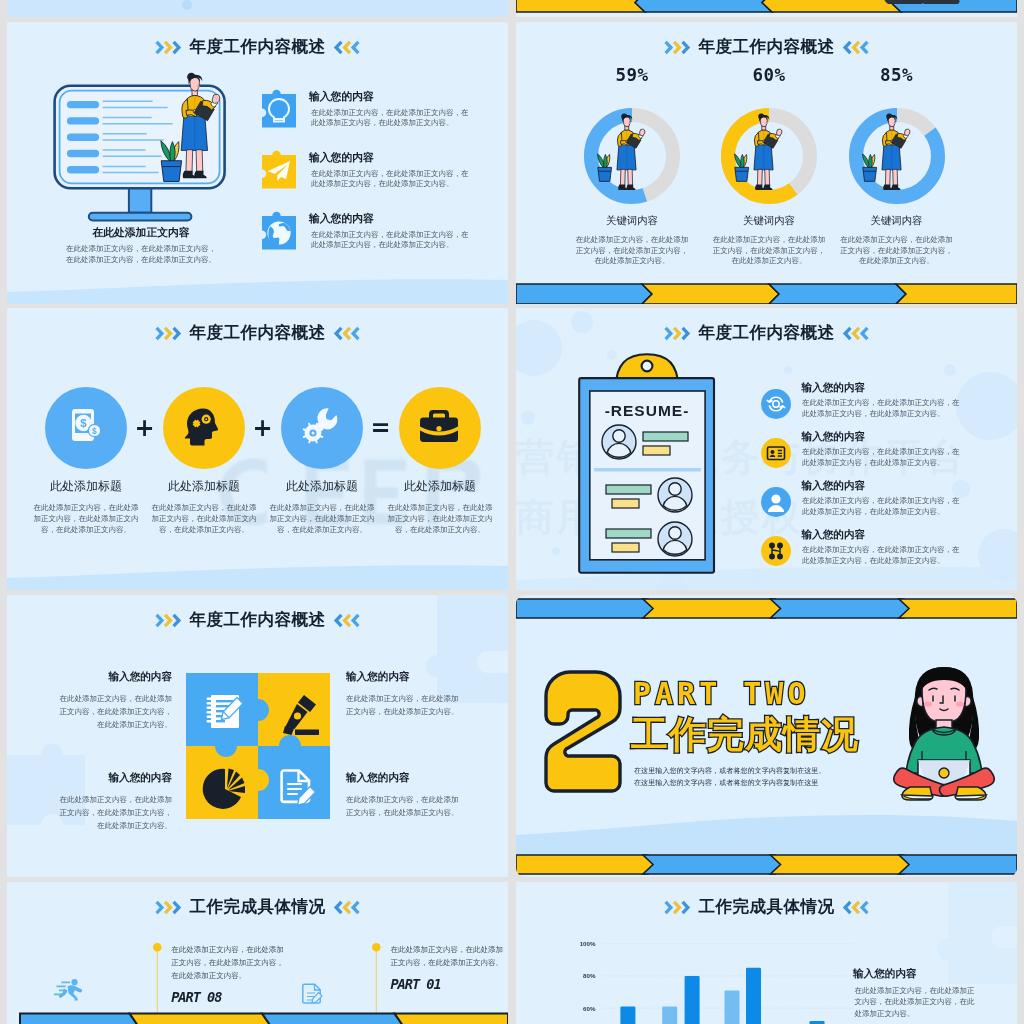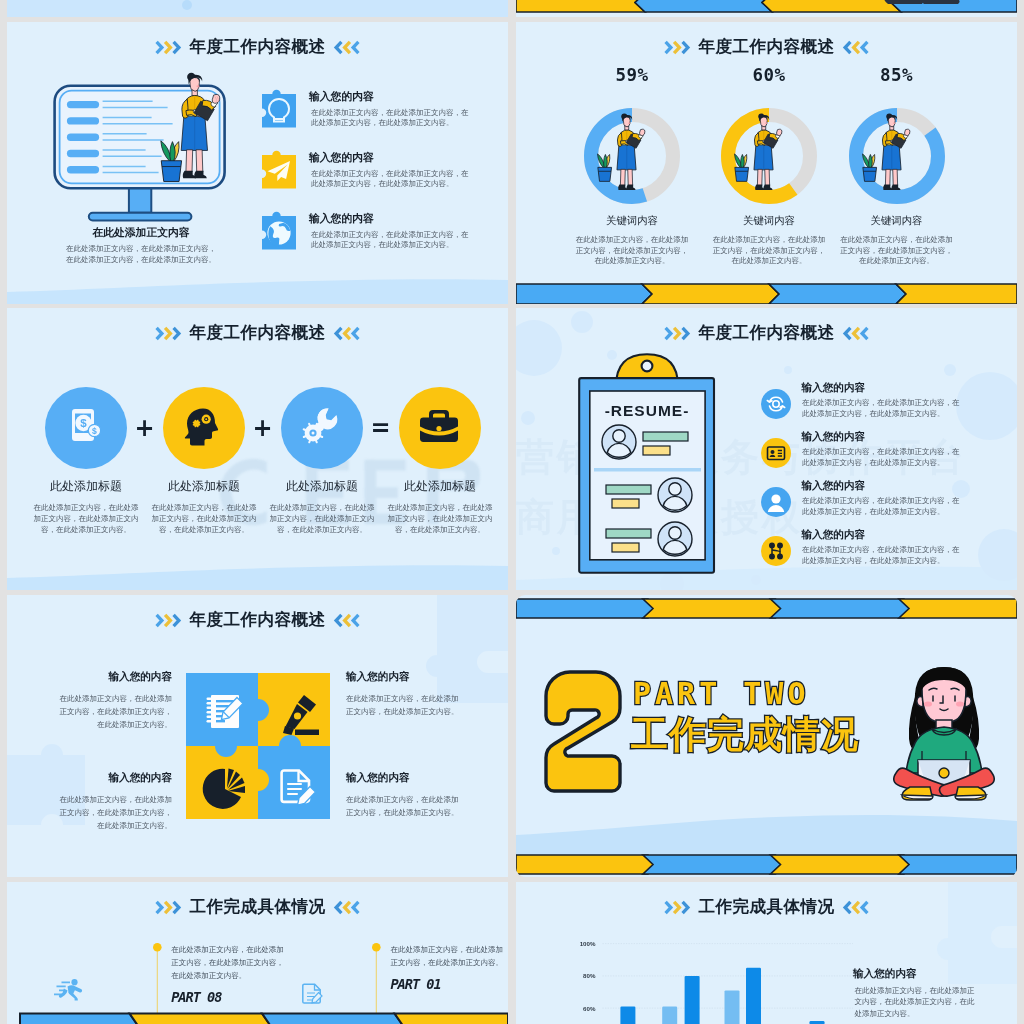--- a/index.html
+++ b/index.html
@@ -659,20 +659,24 @@
     <path d="M127,0 H259.5 L269.5,9.5 L259.5,19 H127 L137,9.5 Z" fill="#49aaf4" stroke="#17202b" stroke-width="1.6"></path>
     <path d="M254.5,0 H388 L398,9.5 L388,19 H254.5 L264.5,9.5 Z" fill="#fbc40f" stroke="#17202b" stroke-width="1.6"></path>
     <path d="M383,0 H501 V19 H383 L393,9.5 Z" fill="#49aaf4" stroke="#17202b" stroke-width="1.6"></path>
   </svg>
 
   <svg class="abs" style="left:24px;top:75px" width="84" height="125" viewBox="0 0 84 125">
     <path d="M6,26 A24,24 0 0 1 30,2 H56 A24,24 0 0 1 80,26 V38 A16,16 0 0 1 72,52 L28,78 A4,4 0 0 0 30,86 H72 A8,8 0 0 1 80,94 V113 A8,8 0 0 1 72,121 H14 A8,8 0 0 1 6,113 V88 A16,16 0 0 1 14,74 L56,48 A4,4 0 0 0 54,40 H32 A4,4 0 0 0 28,44 V46 A8,8 0 0 1 20,54 H14 A8,8 0 0 1 6,46 Z" fill="#fbc40f" stroke="#17202b" stroke-width="3.4" stroke-linejoin="round"></path>
   </svg>
   <div class="part">PART TWO</div>
   <div class="head">工作完成情况</div>
+  <div class="bl">
+    <div>在这里输入您的文字内容，或者将您的文字内容复制在这里。</div>
+    <div>在这里输入您的文字内容，或者将您的文字内容复制在这里</div>
+  </div>
 
   <svg class="abs" style="left:372px;top:68px" width="112" height="138" viewBox="0 0 112 138">
 
     <path d="M56,4 q-27,0 -29,27 q-2,21 3,38 q3,10 10,11 l32,0 q7,-1 10,-11 q5,-17 3,-38 q-2,-27 -29,-27z" fill="#0b0b0b"></path>
     <path d="M27,34 q-7,22 -6,42 q1,10 7,13 l6,-2 q-8,-24 -7,-53z" fill="#0b0b0b"></path>
     <path d="M85,34 q7,22 6,42 q-1,10 -7,13 l-6,-2 q8,-24 7,-53z" fill="#0b0b0b"></path>
 
     <path d="M35,34 q-5,-2 -6,3 q-1,6 6,7z" fill="#ffc9d4" stroke="#17202b" stroke-width="1.4"></path>
     <path d="M77,34 q5,-2 6,3 q1,6 -6,7z" fill="#ffc9d4" stroke="#17202b" stroke-width="1.4"></path>
 

